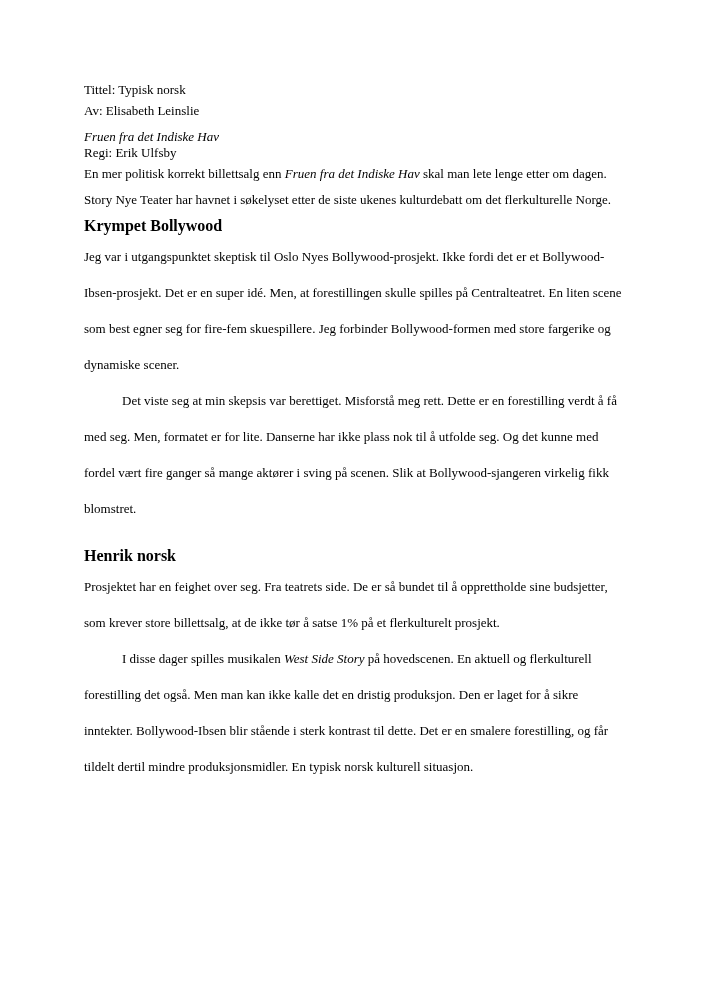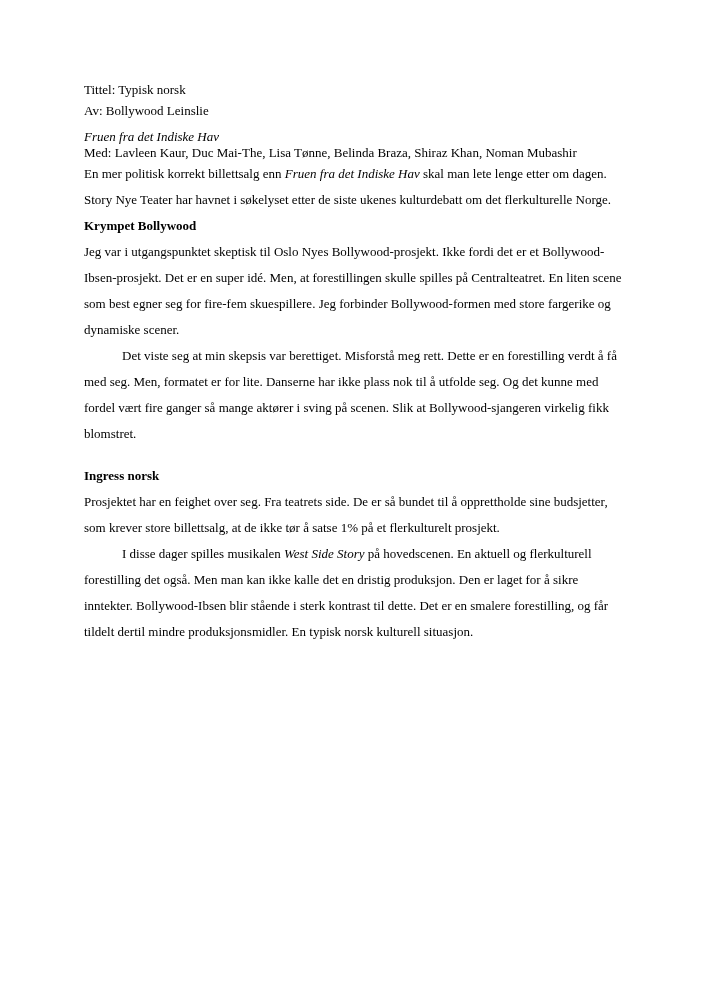--- a/index.html
+++ b/index.html
@@ -32,55 +32,55 @@
   .byline       { margin-top: 24px; line-height: 16px; }
 
   .credits { margin-top: 10px; }
   .credits p { line-height: 16px; }
   .credits .prod-title { font-style: italic; }
 
   .lead { margin-top: 47px; line-height: 26px; }
 
   .section-heading {
     margin: 15px 0 0 0;
-    font-size: 13px;
+    font-size: 16px;
     font-weight: bold;
     line-height: 26px;
   }
   .section-heading.second { margin-top: 16px; }
 
-  .body-para { line-height: 26px; }
+  .body-para { line-height: 36px; }
   .body-para.indent { text-indent: 38px; }
 
   em { font-style: italic; }
 </style>
 </head>
 <body>
 
 <div class="page">
   <div class="content">
 
     <p class="meta-title">Tittel: Typisk norsk</p>
 
 
-    <p class="byline">Av: Bollywood Leinslie</p>
+    <p class="byline">Av: Elisabeth Leinslie</p>
 
     <div class="credits">
       <p class="prod-title">Fruen fra det Indiske Hav</p>
-      <p>Med: Lavleen Kaur, Duc Mai-The, Lisa Tønne, Belinda Braza, Shiraz Khan, Noman Mubashir</p>
+      <p>Regi: Erik Ulfsby</p>
     </div>
 
     <p class="lead"><span>En mer politisk korrekt billettsalg enn </span><em>Fruen fra det Indiske Hav</em><span> skal man lete lenge etter om dagen. Story Nye Teater har havnet i søkelyset etter de siste ukenes kulturdebatt om det flerkulturelle Norge.</span></p>
 
     <p class="section-heading">Krympet Bollywood</p>
 
     <p class="body-para">Jeg var i utgangspunktet skeptisk til Oslo Nyes Bollywood-prosjekt. Ikke fordi det er et Bollywood-Ibsen-prosjekt. Det er en super idé. Men, at forestillingen skulle spilles på Centralteatret. En liten scene som best egner seg for fire-fem skuespillere. Jeg forbinder Bollywood-formen med store fargerike og dynamiske scener.</p>
 
     <p class="body-para indent">Det viste seg at min skepsis var berettiget. Misforstå meg rett. Dette er en forestilling verdt å få med seg. Men, formatet er for lite. Danserne har ikke plass nok til å utfolde seg. Og det kunne med fordel vært fire ganger så mange aktører i sving på scenen. Slik at Bollywood-sjangeren virkelig fikk blomstret.</p>
 
-    <p class="section-heading second">Ingress norsk</p>
+    <p class="section-heading second">Henrik norsk</p>
 
     <p class="body-para">Prosjektet har en feighet over seg. Fra teatrets side. De er så bundet til å opprettholde sine budsjetter, som krever store billettsalg, at de ikke tør å satse 1% på et flerkulturelt prosjekt.</p>
 
     <p class="body-para indent"><span>I disse dager spilles musikalen </span><em>West Side Story</em><span> på hovedscenen. En aktuell og flerkulturell forestilling det også. Men man kan ikke kalle det en dristig produksjon. Den er laget for å sikre inntekter. Bollywood-Ibsen blir stående i sterk kontrast til dette. Det er en smalere forestilling, og får tildelt dertil mindre produksjonsmidler. En typisk norsk kulturell situasjon.</span></p>
 
   </div>
 </div>
 
 </body></html>

